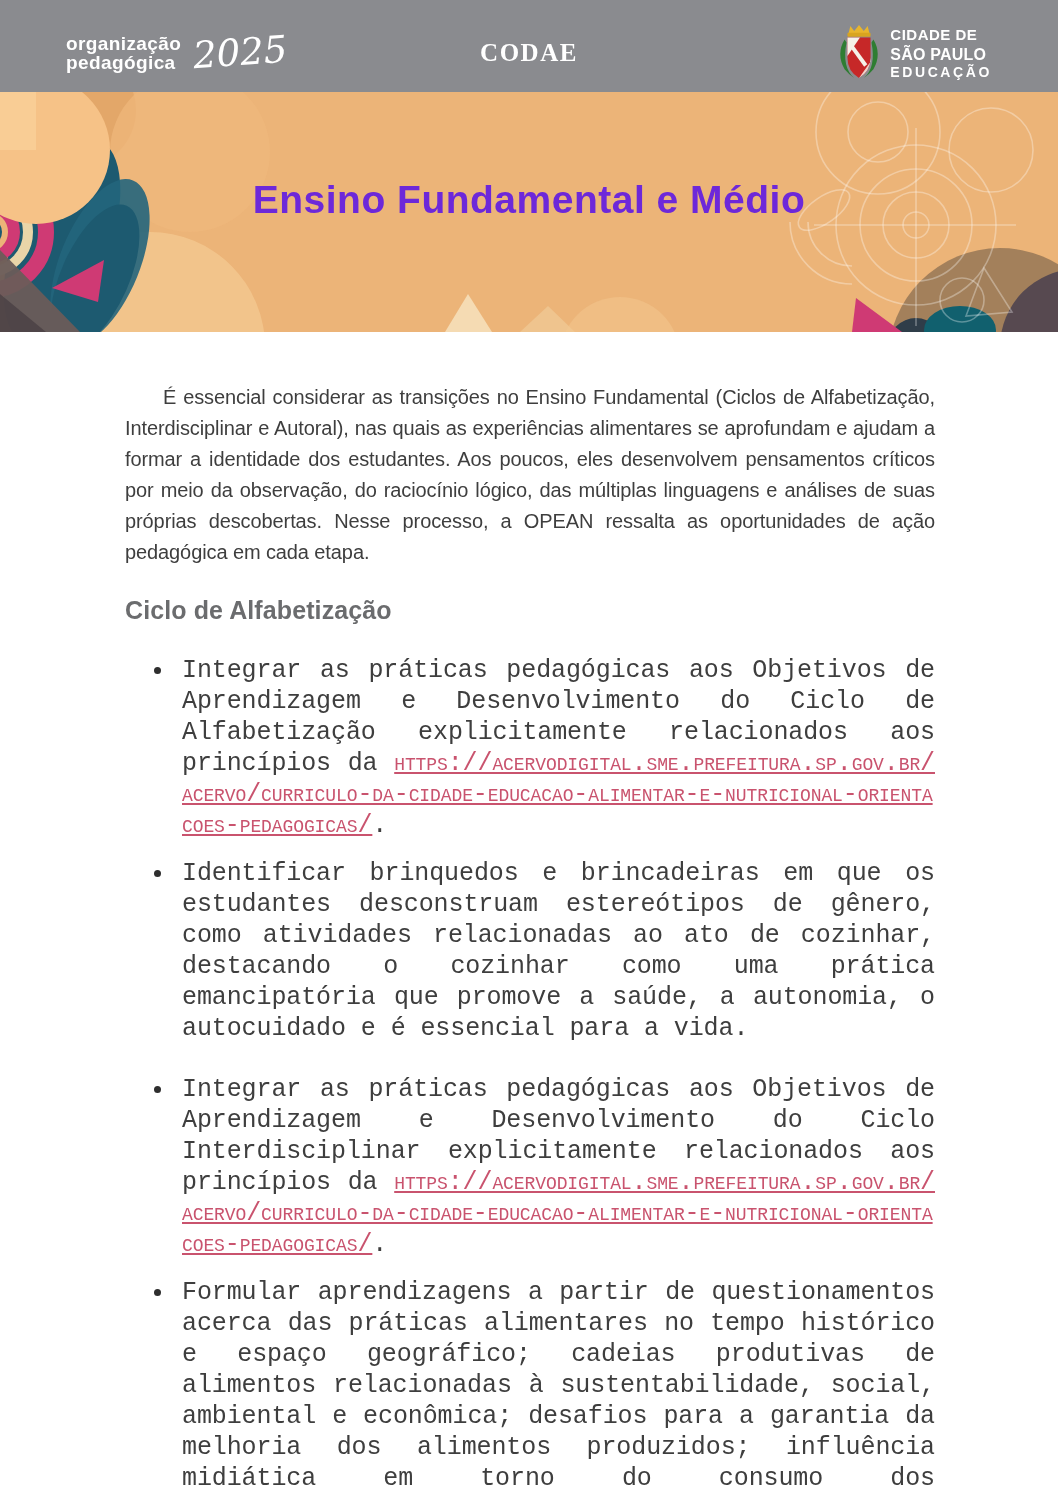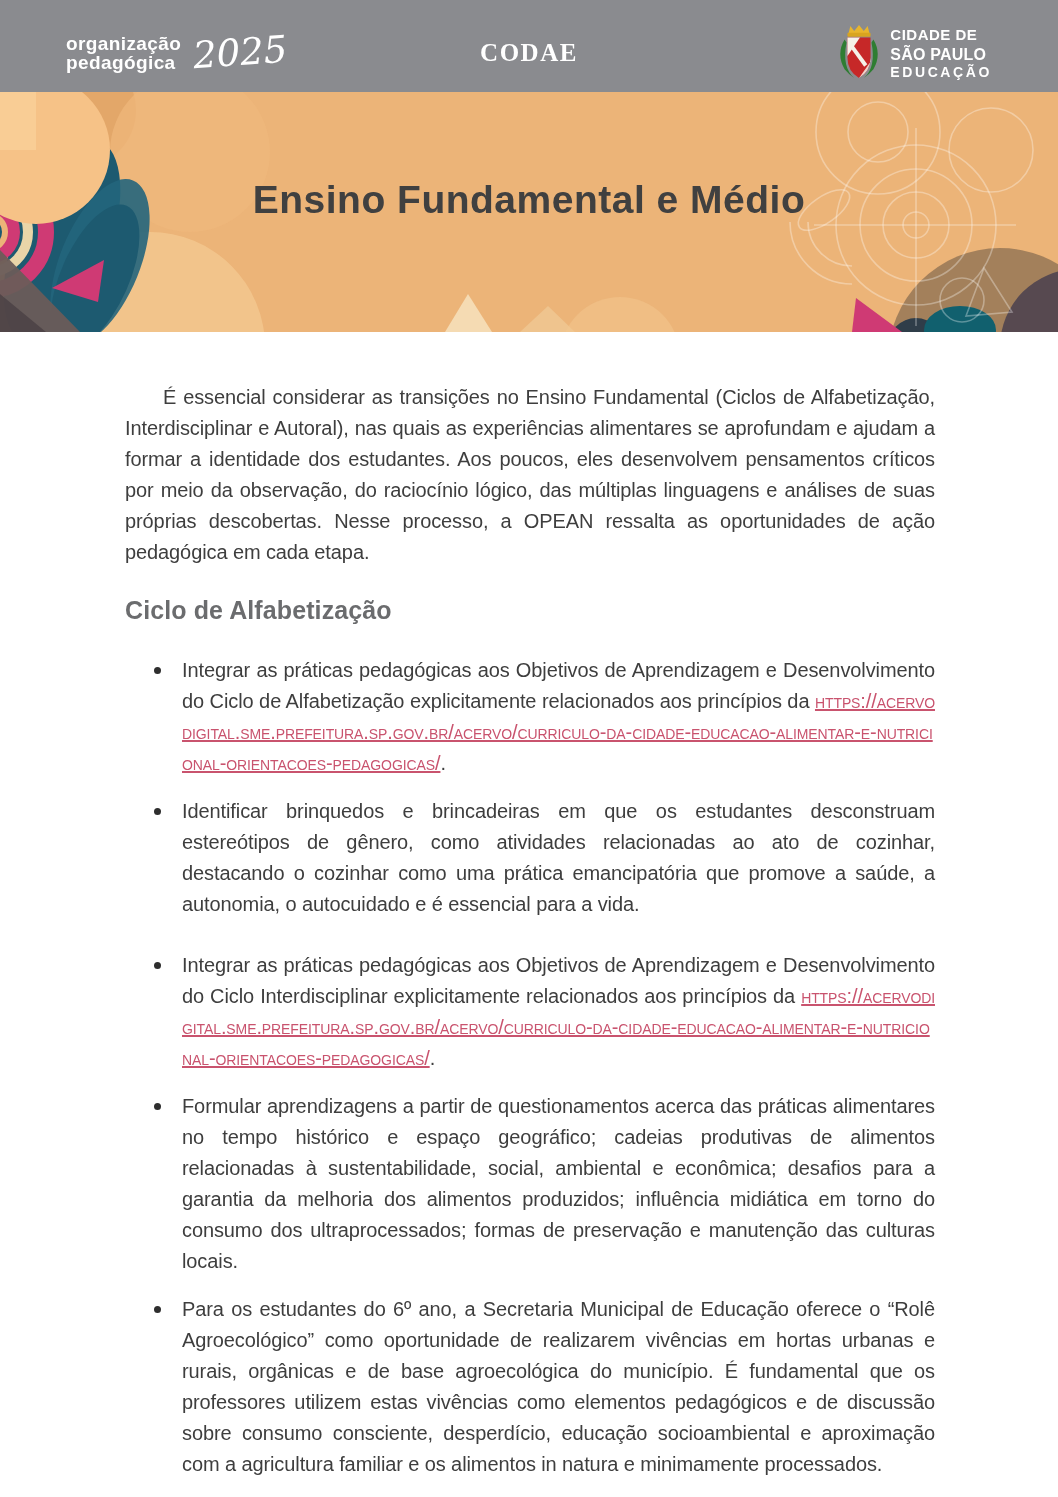--- a/index.html
+++ b/index.html
@@ -33,42 +33,42 @@
   .sp-l2{font-weight:bold;font-size:16px;line-height:23px;letter-spacing:.2px;}
   .sp-l3{font-weight:bold;font-size:14px;line-height:13px;letter-spacing:2.6px;}
   
   .banner{
     position:absolute;top:92px;left:0;right:0;height:240px;
     background:#ecb478;overflow:hidden;
   }
   .banner-svg{position:absolute;top:0;left:0;}
   .banner-title{
     position:absolute;left:0;right:0;top:86px;text-align:center;
-    color:#404040;font-weight:bold;font-size:39px;letter-spacing:.5px;
+    color:#6d28d9;font-weight:bold;font-size:39px;letter-spacing:.5px;
     z-index:3;
   }
   
   .doc{
     position:absolute;top:332px;left:0;right:0;
     padding:50px 123px 0 125px;box-sizing:border-box;
     color:#3e3e3e;
   }
   .intro{
     margin:0;font-size:20px;line-height:31px;text-align:justify;
     text-indent:38px;letter-spacing:-0.1px;
   }
   .section h2{
     margin:30px 0 0 0;font-size:25px;color:#6b6c6e;font-weight:bold;letter-spacing:.1px;
   }
   .section:first-of-type h2{margin-top:28px;}
   .section + .section h2{margin-top:42px;}
   ul.bullets{list-style:none;margin:30px 0 0 0;padding:0;}
   ul.bullets li{
     position:relative;padding-left:57px;margin-bottom:17px;
-    font-size:20px;line-height:31px;text-align:justify;letter-spacing:-0.1px;
+    font-size:25px;line-height:31px;text-align:justify;letter-spacing:-0.1px;font-family:Liberation Mono, monospace;
   }
   ul.bullets .dot{
     position:absolute;left:29px;top:12px;width:7px;height:7px;border-radius:50%;
     background:#2e2e2e;
   }
   a.doc-link{
     color:#c9536e;text-decoration:underline;font-variant:small-caps;
     word-break:break-all;cursor:pointer;
   }
 </style>

